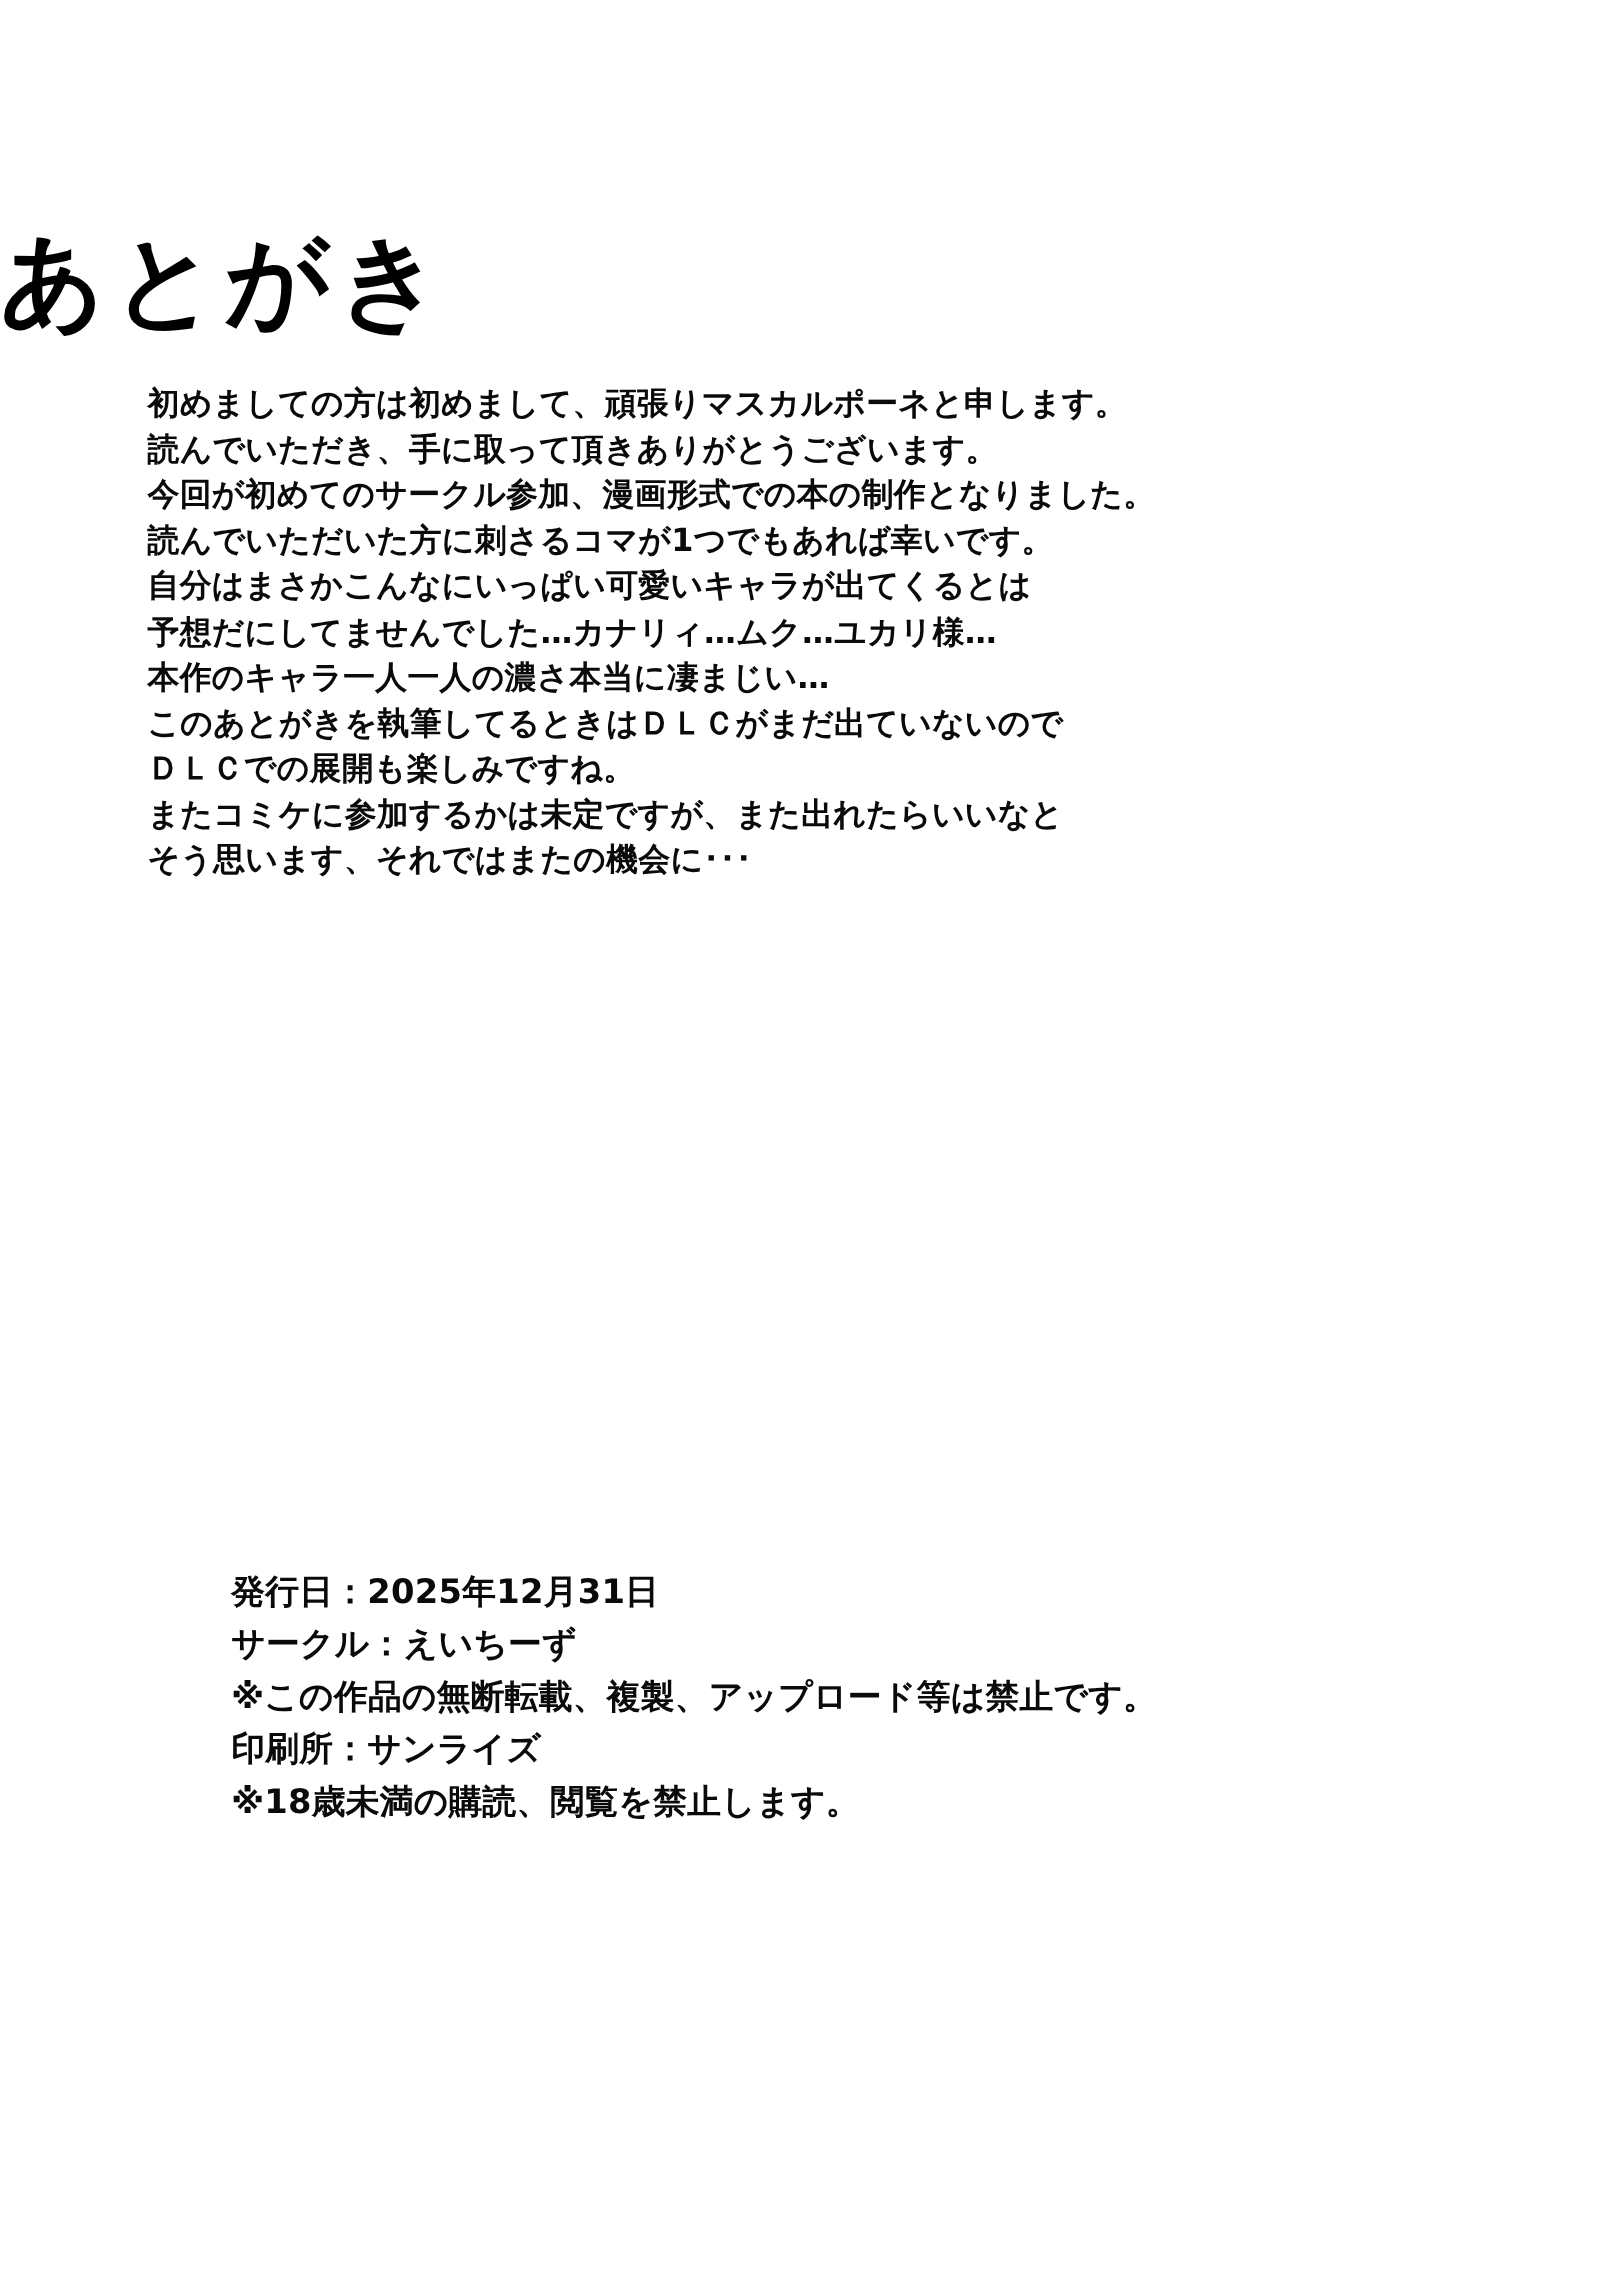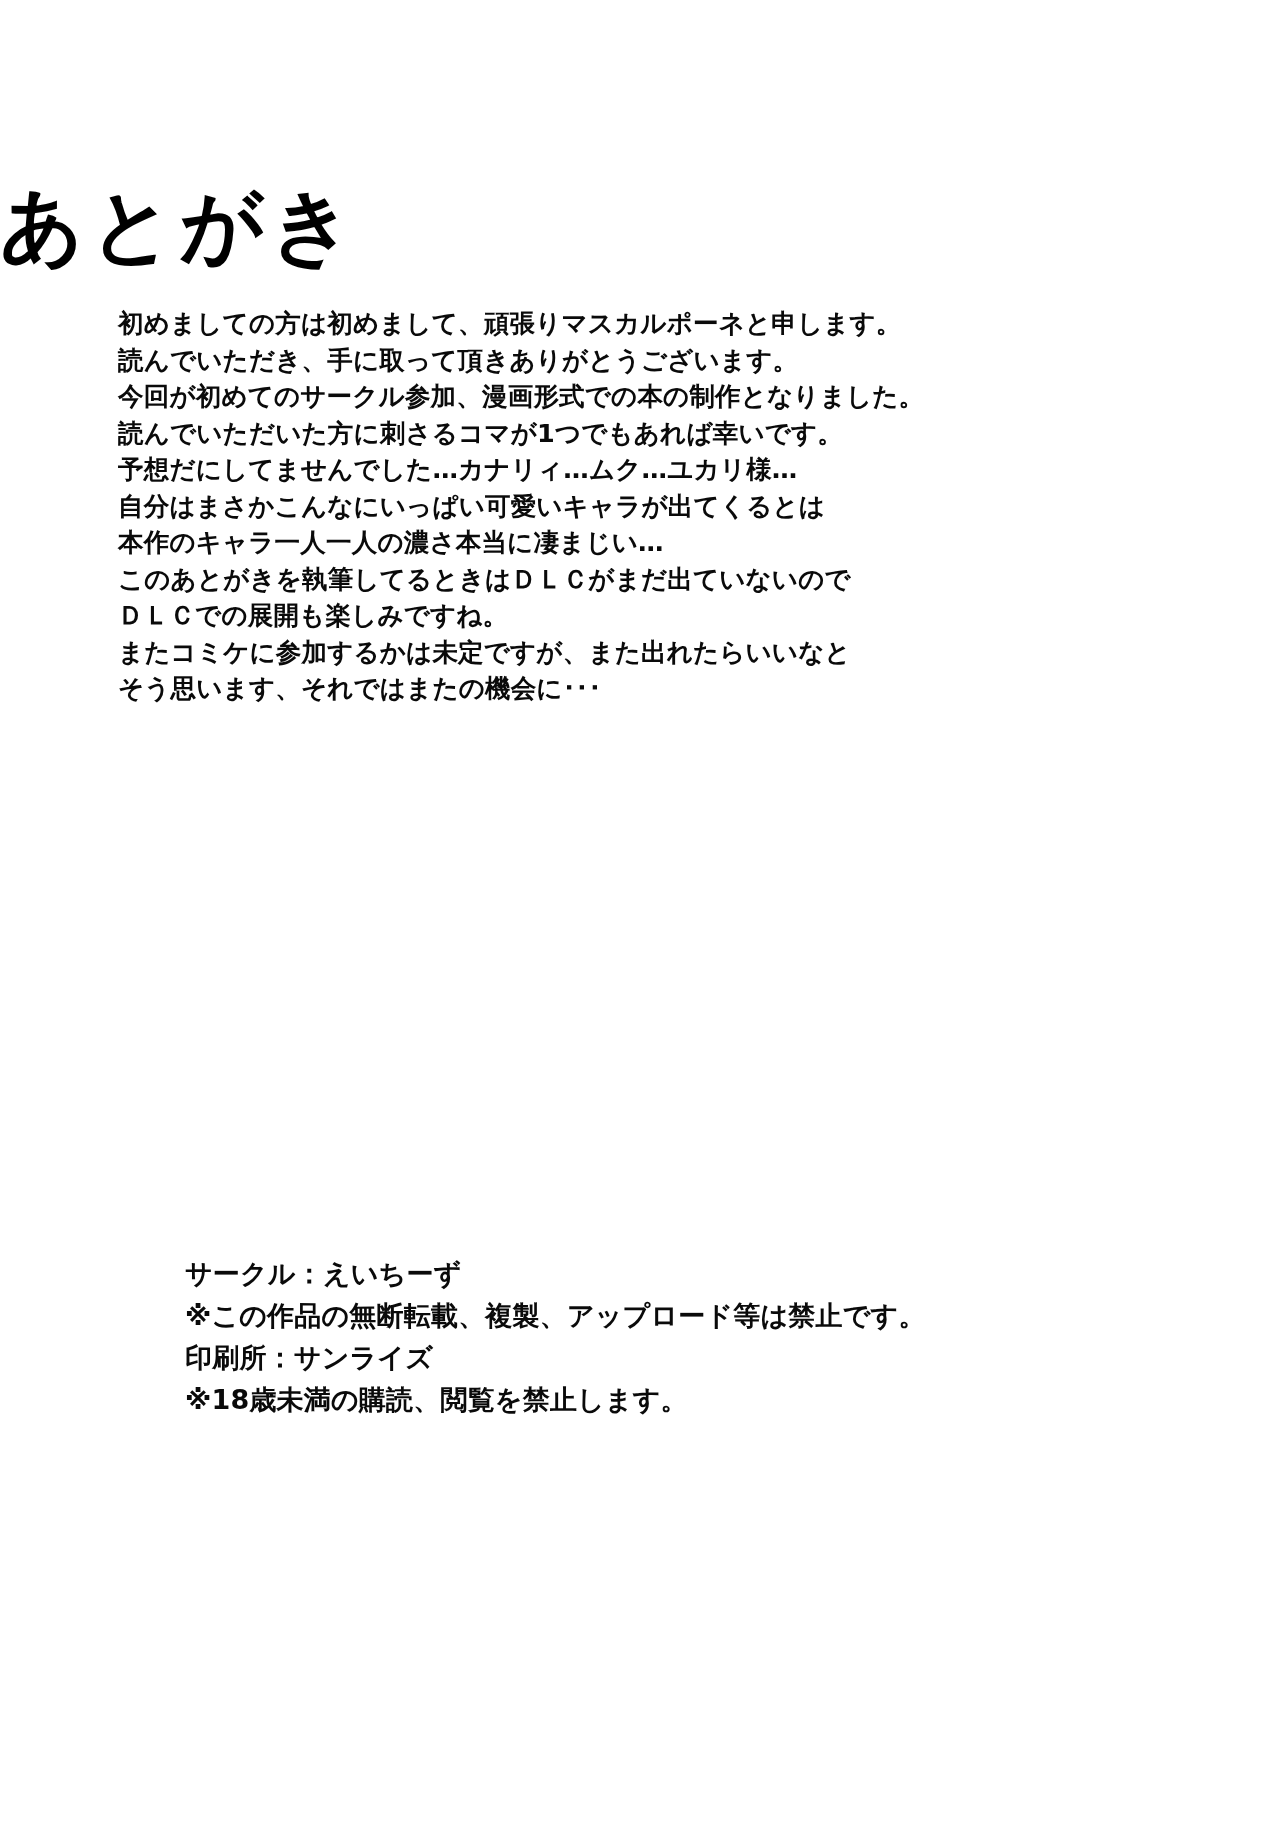--- a/index.html
+++ b/index.html
@@ -77,30 +77,31 @@
 <div class="page">
 
   <div class="title">あとがき</div>
 
   <div class="afterword-body">
     <p>初めましての方は初めまして、頑張りマスカルポーネと申します。</p>
     <p>読んでいただき、手に取って頂きありがとうございます。</p>
     <p>今回が初めてのサークル参加、漫画形式での本の制作となりました。</p>
     <p>読んでいただいた方に刺さるコマが1つでもあれば幸いです。</p>
 
+    <p>自分はまさかこんなにいっぱい可愛いキャラが出てくるとは</p>
     <p>予想だにしてませんでした…カナリィ…ムク…ユカリ様…</p>
-    <p>自分はまさかこんなにいっぱい可愛いキャラが出てくるとは</p>
     <p>本作のキャラ一人一人の濃さ本当に凄まじい…</p>
     <p>このあとがきを執筆してるときはＤＬＣがまだ出ていないので</p>
     <p>ＤＬＣでの展開も楽しみですね。</p>
 
     <p>またコミケに参加するかは未定ですが、また出れたらいいなと</p>
     <p>そう思います、それではまたの機会に･･･</p>
   </div>
 
   <div class="colophon">
+    <div>発行日：2025年12月31日</div>
     <div>サークル：えいちーず</div>
     <div>※この作品の無断転載、複製、アップロード等は禁止です。</div>
     <div>印刷所：サンライズ</div>
     <div>※18歳未満の購読、閲覧を禁止します。</div>
   </div>
 
 </div>
 
 </body></html>

